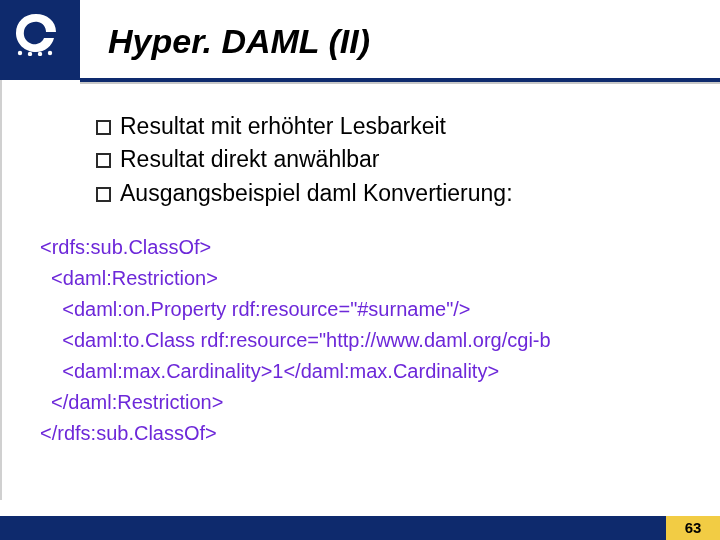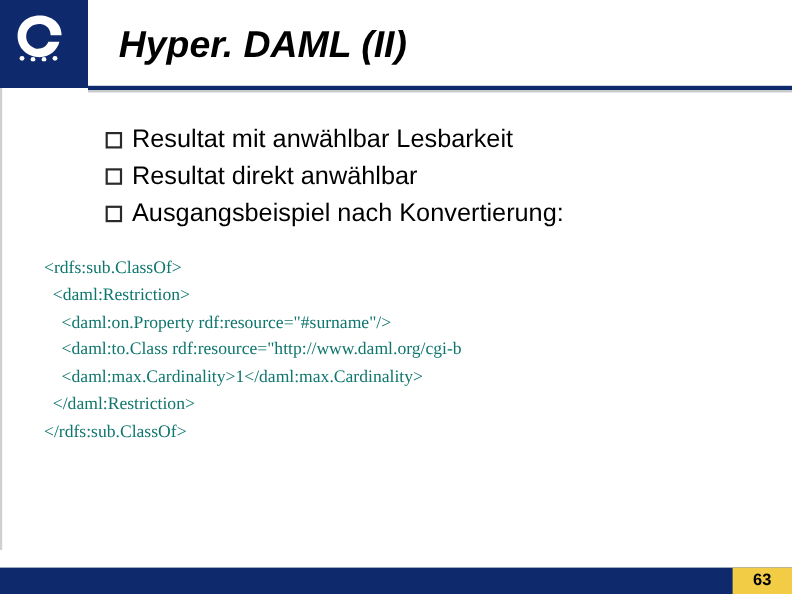--- a/index.html
+++ b/index.html
@@ -73,24 +73,24 @@
     width: 11px; height: 11px;
     border: 2px solid #2a2a2a;
     background: #fff;
   }
 
   
   .code-area {
     position: absolute;
     left: 40px; top: 232px;
     width: 640px;
-    font-family: Liberation Serif, serif;
-    font-size: 16px;
+    font-family: Liberation Sans, sans-serif;
+    font-size: 20px;
     line-height: 1.55;
-    color: #0f766e;
+    color: #6d28d9;
     white-space: pre;
   }
 
   
   .bottom-bar {
     position: absolute;
     left: 0; bottom: 0;
     width: 720px; height: 24px;
     background: #0e2a6d;
   }
@@ -122,23 +122,23 @@
   </div>
 
   <div class="title">Hyper. DAML (II)</div>
 
   <div class="hr-main"></div>
   <div class="hr-shadow"></div>
 
   <div class="left-stripe"></div>
 
   <ul class="bullets">
-    <li>Resultat mit anwählbar Lesbarkeit</li>
+    <li>Resultat mit erhöhter Lesbarkeit</li>
     <li>Resultat direkt anwählbar</li>
-    <li>Ausgangsbeispiel nach Konvertierung:</li>
+    <li>Ausgangsbeispiel daml Konvertierung:</li>
   </ul>
 
   <div class="code-area"><span>&lt;rdfs:sub.ClassOf&gt;</span>
 <span>  &lt;daml:Restriction&gt;</span>
 <span>    &lt;daml:on.Property rdf:resource="#surname"/&gt;</span>
 <span>    &lt;daml:to.Class rdf:resource="http://www.daml.org/cgi-b</span>
 <span>    &lt;daml:max.Cardinality&gt;1&lt;/daml:max.Cardinality&gt;</span>
 <span>  &lt;/daml:Restriction&gt;</span>
 <span>&lt;/rdfs:sub.ClassOf&gt;</span></div>
 

